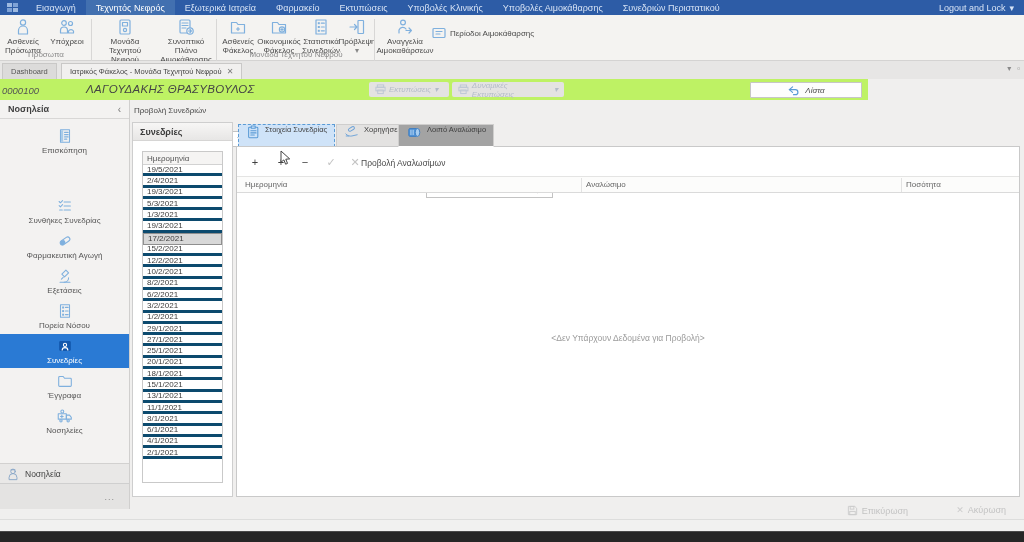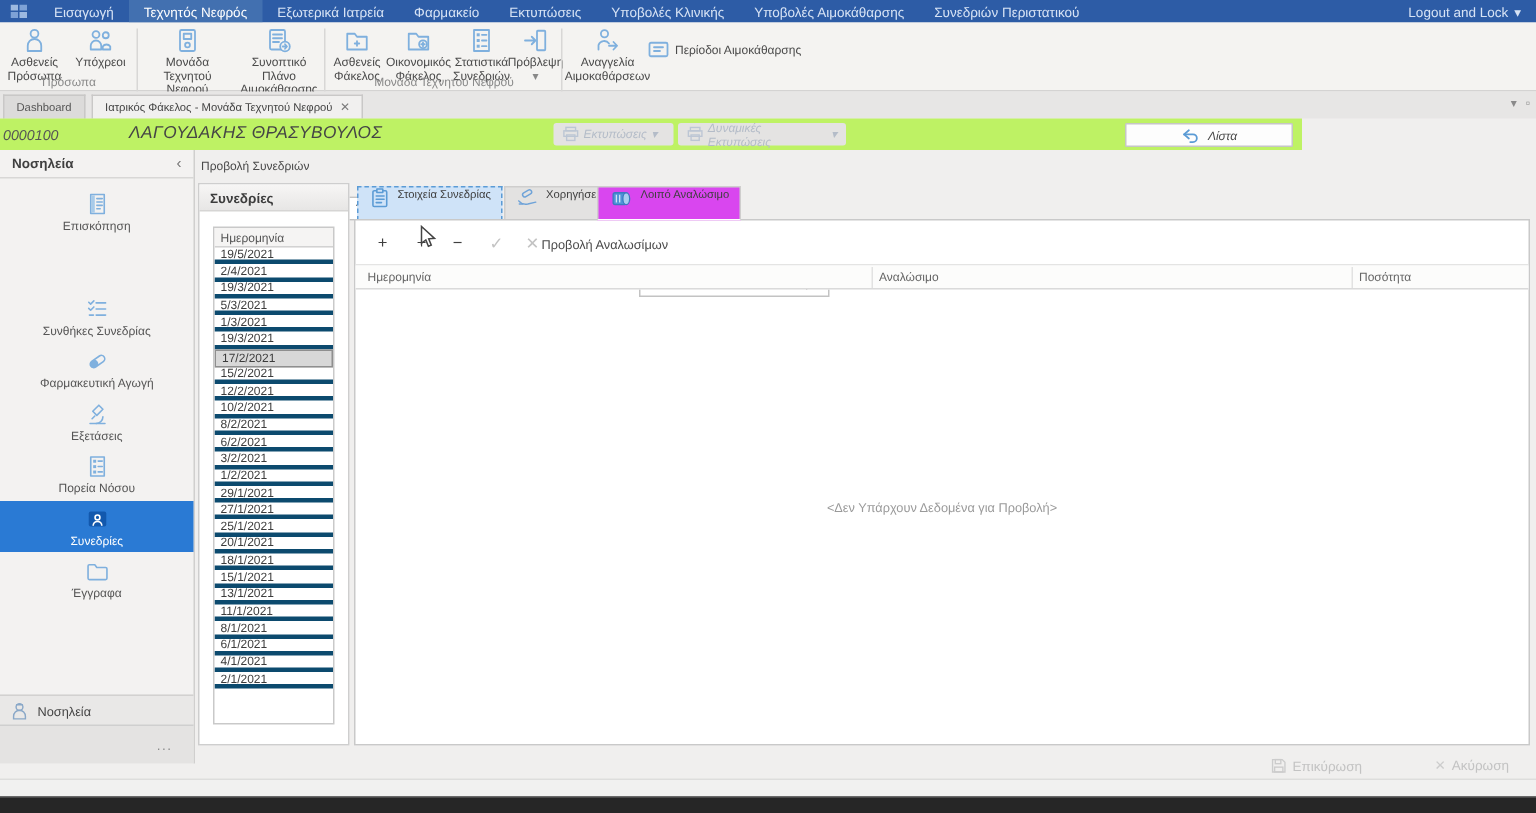--- a/index.html
+++ b/index.html
@@ -58,21 +58,21 @@
   #sessions-header { position:absolute; top:0; left:0; right:0; height:18px; background:linear-gradient(#f7f6f5,#e7e6e5); border-bottom:1px solid #d6d5d4; display:flex; align-items:center; padding:0 7px; font-size:9px; font-weight:bold; color:#3c3c3c; }
   #date-table { position:absolute; left:9px; top:28px; width:81px; height:332px; border:1px solid #c9c9c9; background:#fff; overflow:hidden; }
   #date-col-header { height:13px; background:#f5f4f3; border-bottom:1px solid #d2d2d2; font-size:8px; color:#555; display:flex; align-items:center; padding:0 4px; }
   .date-row { height:11.3px; font-size:8px; color:#3c3c3c; display:flex; align-items:center; padding:0 4px; border-bottom:3px solid #0c4a6e; cursor:default; }
   .date-row.selected { background:#d8d8d8; border:1px solid #8f8f8f; height:12px; }
 
   
   .mtab { position:absolute; top:124px; height:23px; display:flex; align-items:flex-start; gap:5px; padding:0 7px; font-size:7.5px; color:#3f3f3f; background:#e3e2e1; border:1px solid #cfcecd; cursor:default; white-space:nowrap; }
   #mtab-0 { left:238px; background:#cfe3f8; border:1px dashed #5b9bd5; }
   #mtab-1 { left:336px; }
-  #mtab-2 { left:398px; background:#d946ef; border-bottom:1px solid #ffffff; z-index:2; }
+  #mtab-2 { left:398px; background:#a3a3a3; border-bottom:1px solid #ffffff; z-index:2; }
   #content { position:absolute; left:236px; top:146px; width:784px; height:351px; background:#ffffff; border:1px solid #c9c9c9; z-index:1; }
   .tbtn { position:absolute; top:7px; width:20px; height:16px; display:flex; align-items:center; justify-content:center; font-size:11px; color:#3f3f3f; cursor:default; }
   .tbtn.disabled { color:#c3c3c3; }
   #tool-sep { position:absolute; left:0; right:0; top:29px; height:1px; background:#e4e4e3; }
   #view-cons-label { position:absolute; left:124px; top:11px; font-size:8.5px; color:#4a4a4a; }
   #view-cons-combo { position:absolute; left:189px; top:6px; width:127px; height:17px; }
   #grid-header { position:absolute; left:0; right:0; top:30px; height:16px; background:#fcfcfb; border-bottom:1px solid #dadada; font-size:8px; color:#666; }
   .gh-cell { position:absolute; top:3px; }
   .gh-sep { position:absolute; top:1px; height:14px; width:1px; background:#e2e2e2; }
   #empty-msg { position:absolute; left:0; right:0; top:186px; text-align:center; font-size:8.5px; color:#9a9a9a; }
@@ -329,20 +329,31 @@
         <path d="M6.8 15a3.2 3.2 0 0 1 6.4 0" fill="none" stroke="#fff" stroke-width="1.2"></path>
       </svg>
     <span>Συνεδρίες</span>
   </div>
   <div class="side-item" style="top:269px">
     <svg class="oicon" width="18" height="18" viewBox="0 0 20 20">
         <path d="M3 6a1 1 0 0 1 1-1h4l1.5 2H16a1 1 0 0 1 1 1v7a1 1 0 0 1-1 1H4a1 1 0 0 1-1-1z"></path>
       </svg>
     <span>Έγγραφα</span>
   </div>
+  <div class="side-item" style="top:304px">
+    <svg class="oicon" width="18" height="18" viewBox="0 0 20 20">
+        <circle cx="7" cy="5" r="1.6"></circle>
+        <rect x="2.5" y="7.5" width="9" height="6"></rect>
+        <path d="M11.5 9h3.5l2 2.5v2h-5.5z"></path>
+        <circle cx="5.5" cy="15.3" r="1.3" fill="#f3f2f1"></circle>
+        <circle cx="13.5" cy="15.3" r="1.3" fill="#f3f2f1"></circle>
+        <path d="M6.5 9v3M5 10.5h3"></path>
+      </svg>
+    <span>Νοσηλείες</span>
+  </div>
 
   <div id="side-bottom">
     <svg width="14" height="14" viewBox="0 0 16 16" style="stroke:#8aa8c8;fill:none;stroke-width:1.1;stroke-linecap:round">
         <circle cx="8" cy="5" r="2.6"></circle>
         <path d="M5.8 3.2h4.4"></path>
         <path d="M3.5 14v-2a4.5 4.5 0 0 1 9 0v2z"></path>
       </svg>
     <span>Νοσηλεία</span>
   </div>
   <div id="side-overflow">

